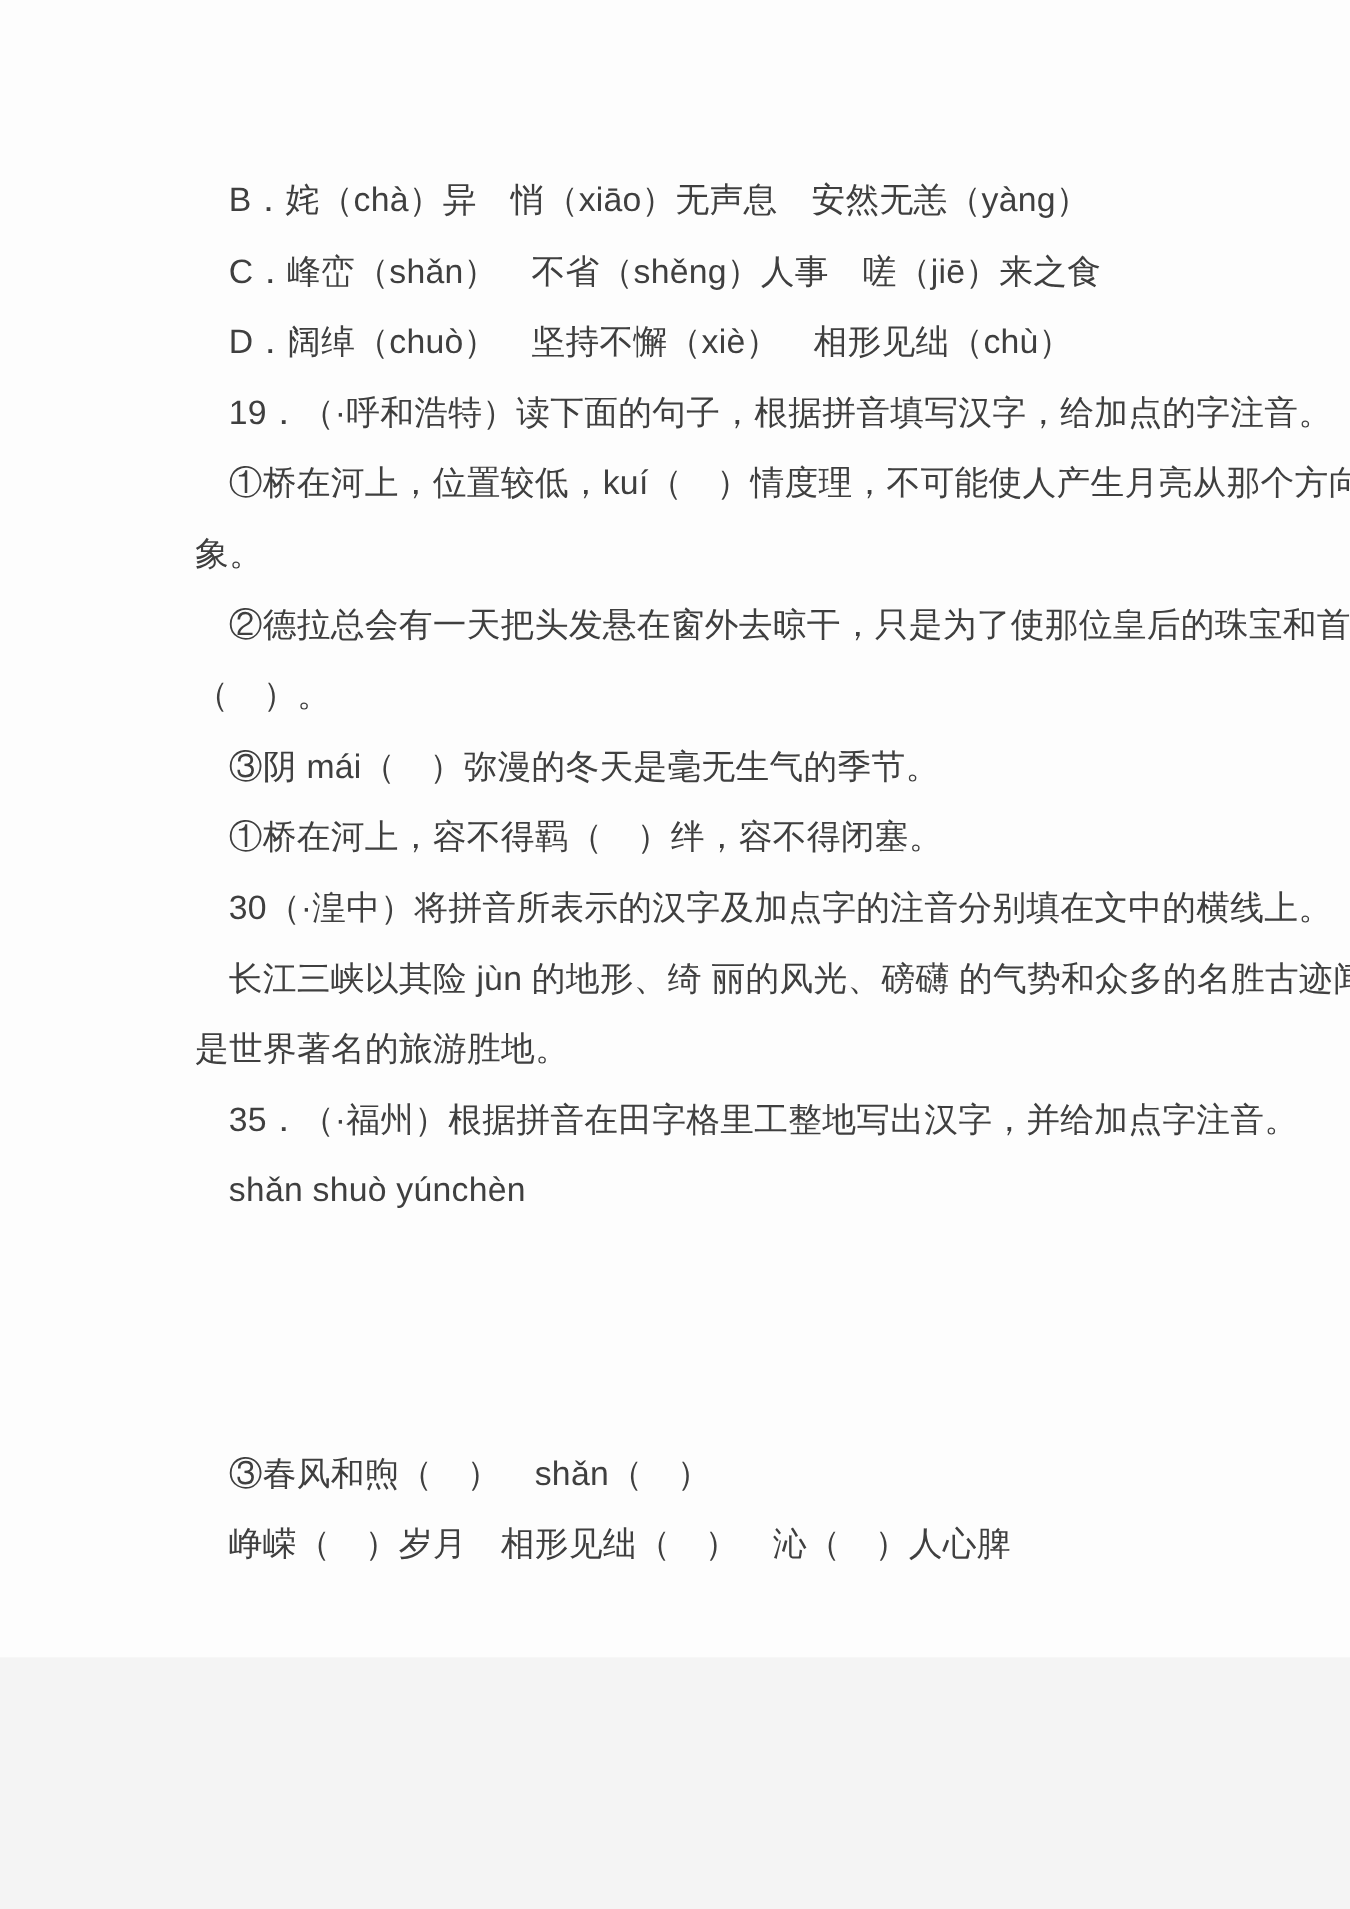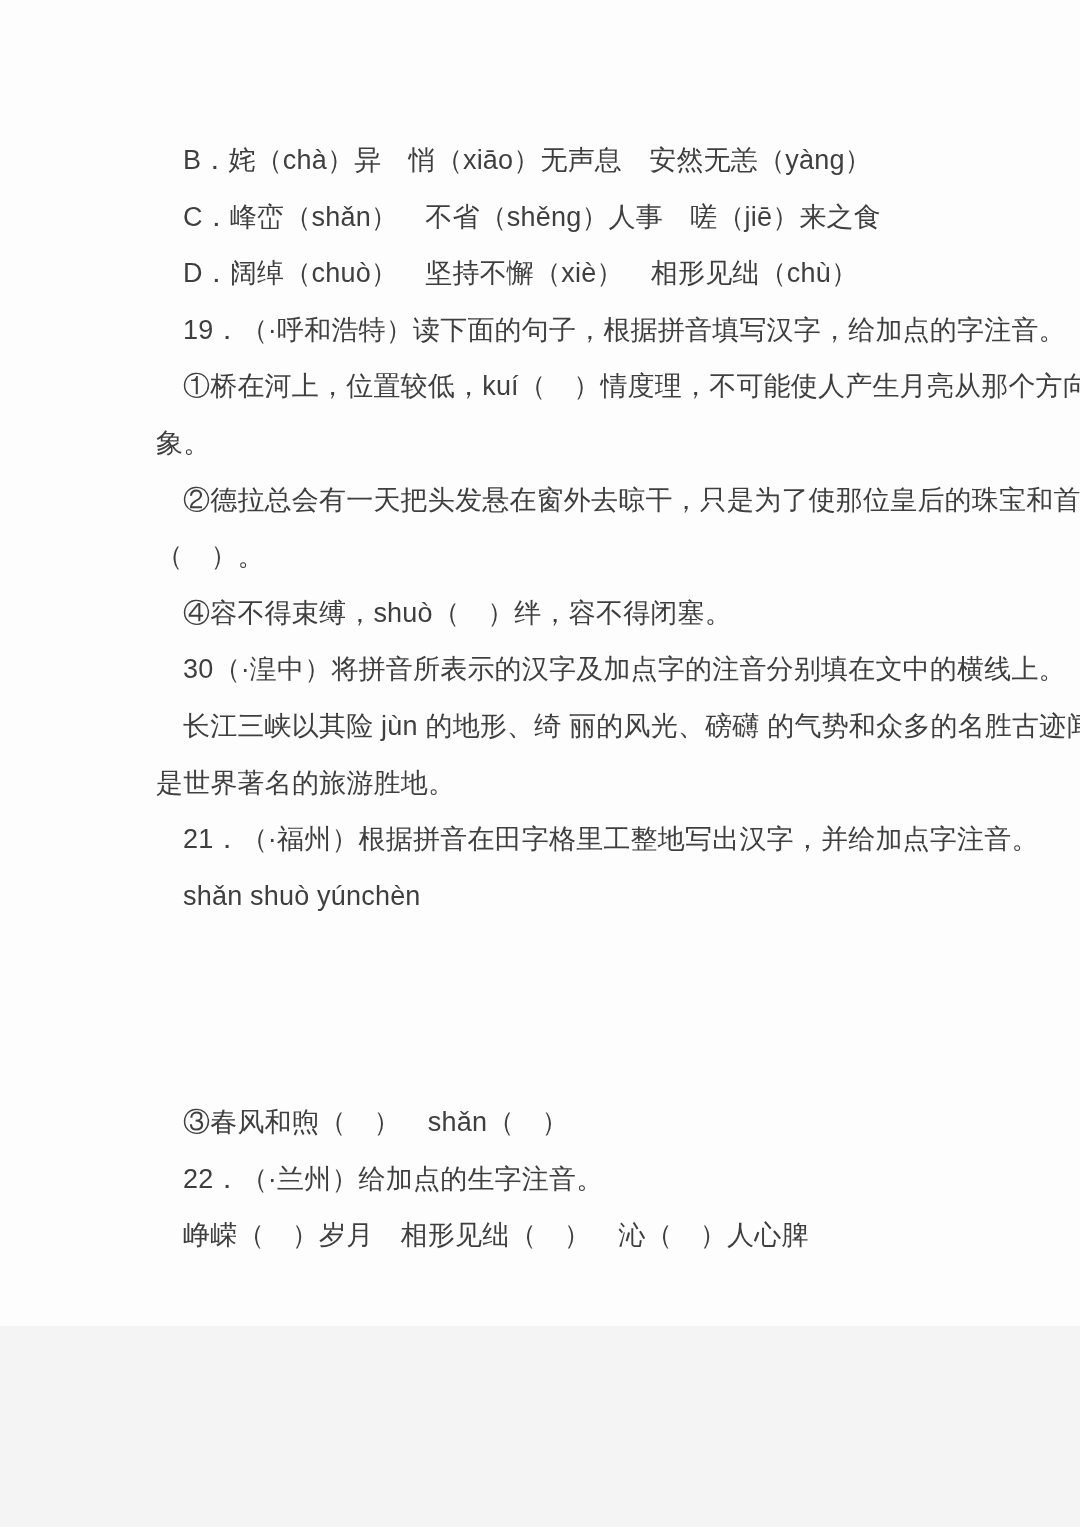--- a/index.html
+++ b/index.html
@@ -40,26 +40,26 @@
 <div class="page">
   <div class="text-block">
       <div class="line indent">B．姹（chà）异　悄（xiāo）无声息　安然无恙（yàng）</div>
       <div class="line indent">C．峰峦（shǎn）　不省（shěng）人事　嗟（jiē）来之食</div>
       <div class="line indent">D．阔绰（chuò）　坚持不懈（xiè）　相形见绌（chù）</div>
       <div class="line indent">19．（·呼和浩特）读下面的句子，根据拼音填写汉字，给加点的字注音。</div>
       <div class="line indent">①桥在河上，位置较低，kuí（　）情度理，不可能使人产生月亮从那个方向落下去了的印</div>
       <div class="line">象。</div>
       <div class="line indent">②德拉总会有一天把头发悬在窗外去晾干，只是为了使那位皇后的珠宝和首饰相形见绌</div>
       <div class="line">（　）。</div>
-      <div class="line indent">④容不得束缚，shuò（　）绊，容不得闭塞。</div>
+      <div class="line indent">③阴 mái（　）弥漫的冬天是毫无生气的季节。</div>
+      <div class="line indent">①桥在河上，容不得羁（　）绊，容不得闭塞。</div>
       <div class="line indent">30（·湟中）将拼音所表示的汉字及加点字的注音分别填在文中的横线上。</div>
       <div class="line indent">长江三峡以其险 jùn 的地形、绮 丽的风光、磅礴 的气势和众多的名胜古迹闻名 xiá 迩，</div>
       <div class="line">是世界著名的旅游胜地。</div>
-      <div class="line indent">21．（·福州）根据拼音在田字格里工整地写出汉字，并给加点字注音。</div>
+      <div class="line indent">35．（·福州）根据拼音在田字格里工整地写出汉字，并给加点字注音。</div>
       <div class="line indent">shǎn shuò yúnchèn</div>
       <div class="line"></div>
       <div class="line"></div>
       <div class="line"></div>
       <div class="line indent">③春风和煦（　）　shǎn（　）</div>
-      <div class="line indent">22．（·兰州）给加点的生字注音。</div>
       <div class="line indent">峥嵘（　）岁月　相形见绌（　）　沁（　）人心脾</div>
     </div>
 </div>
 
 </body></html>

